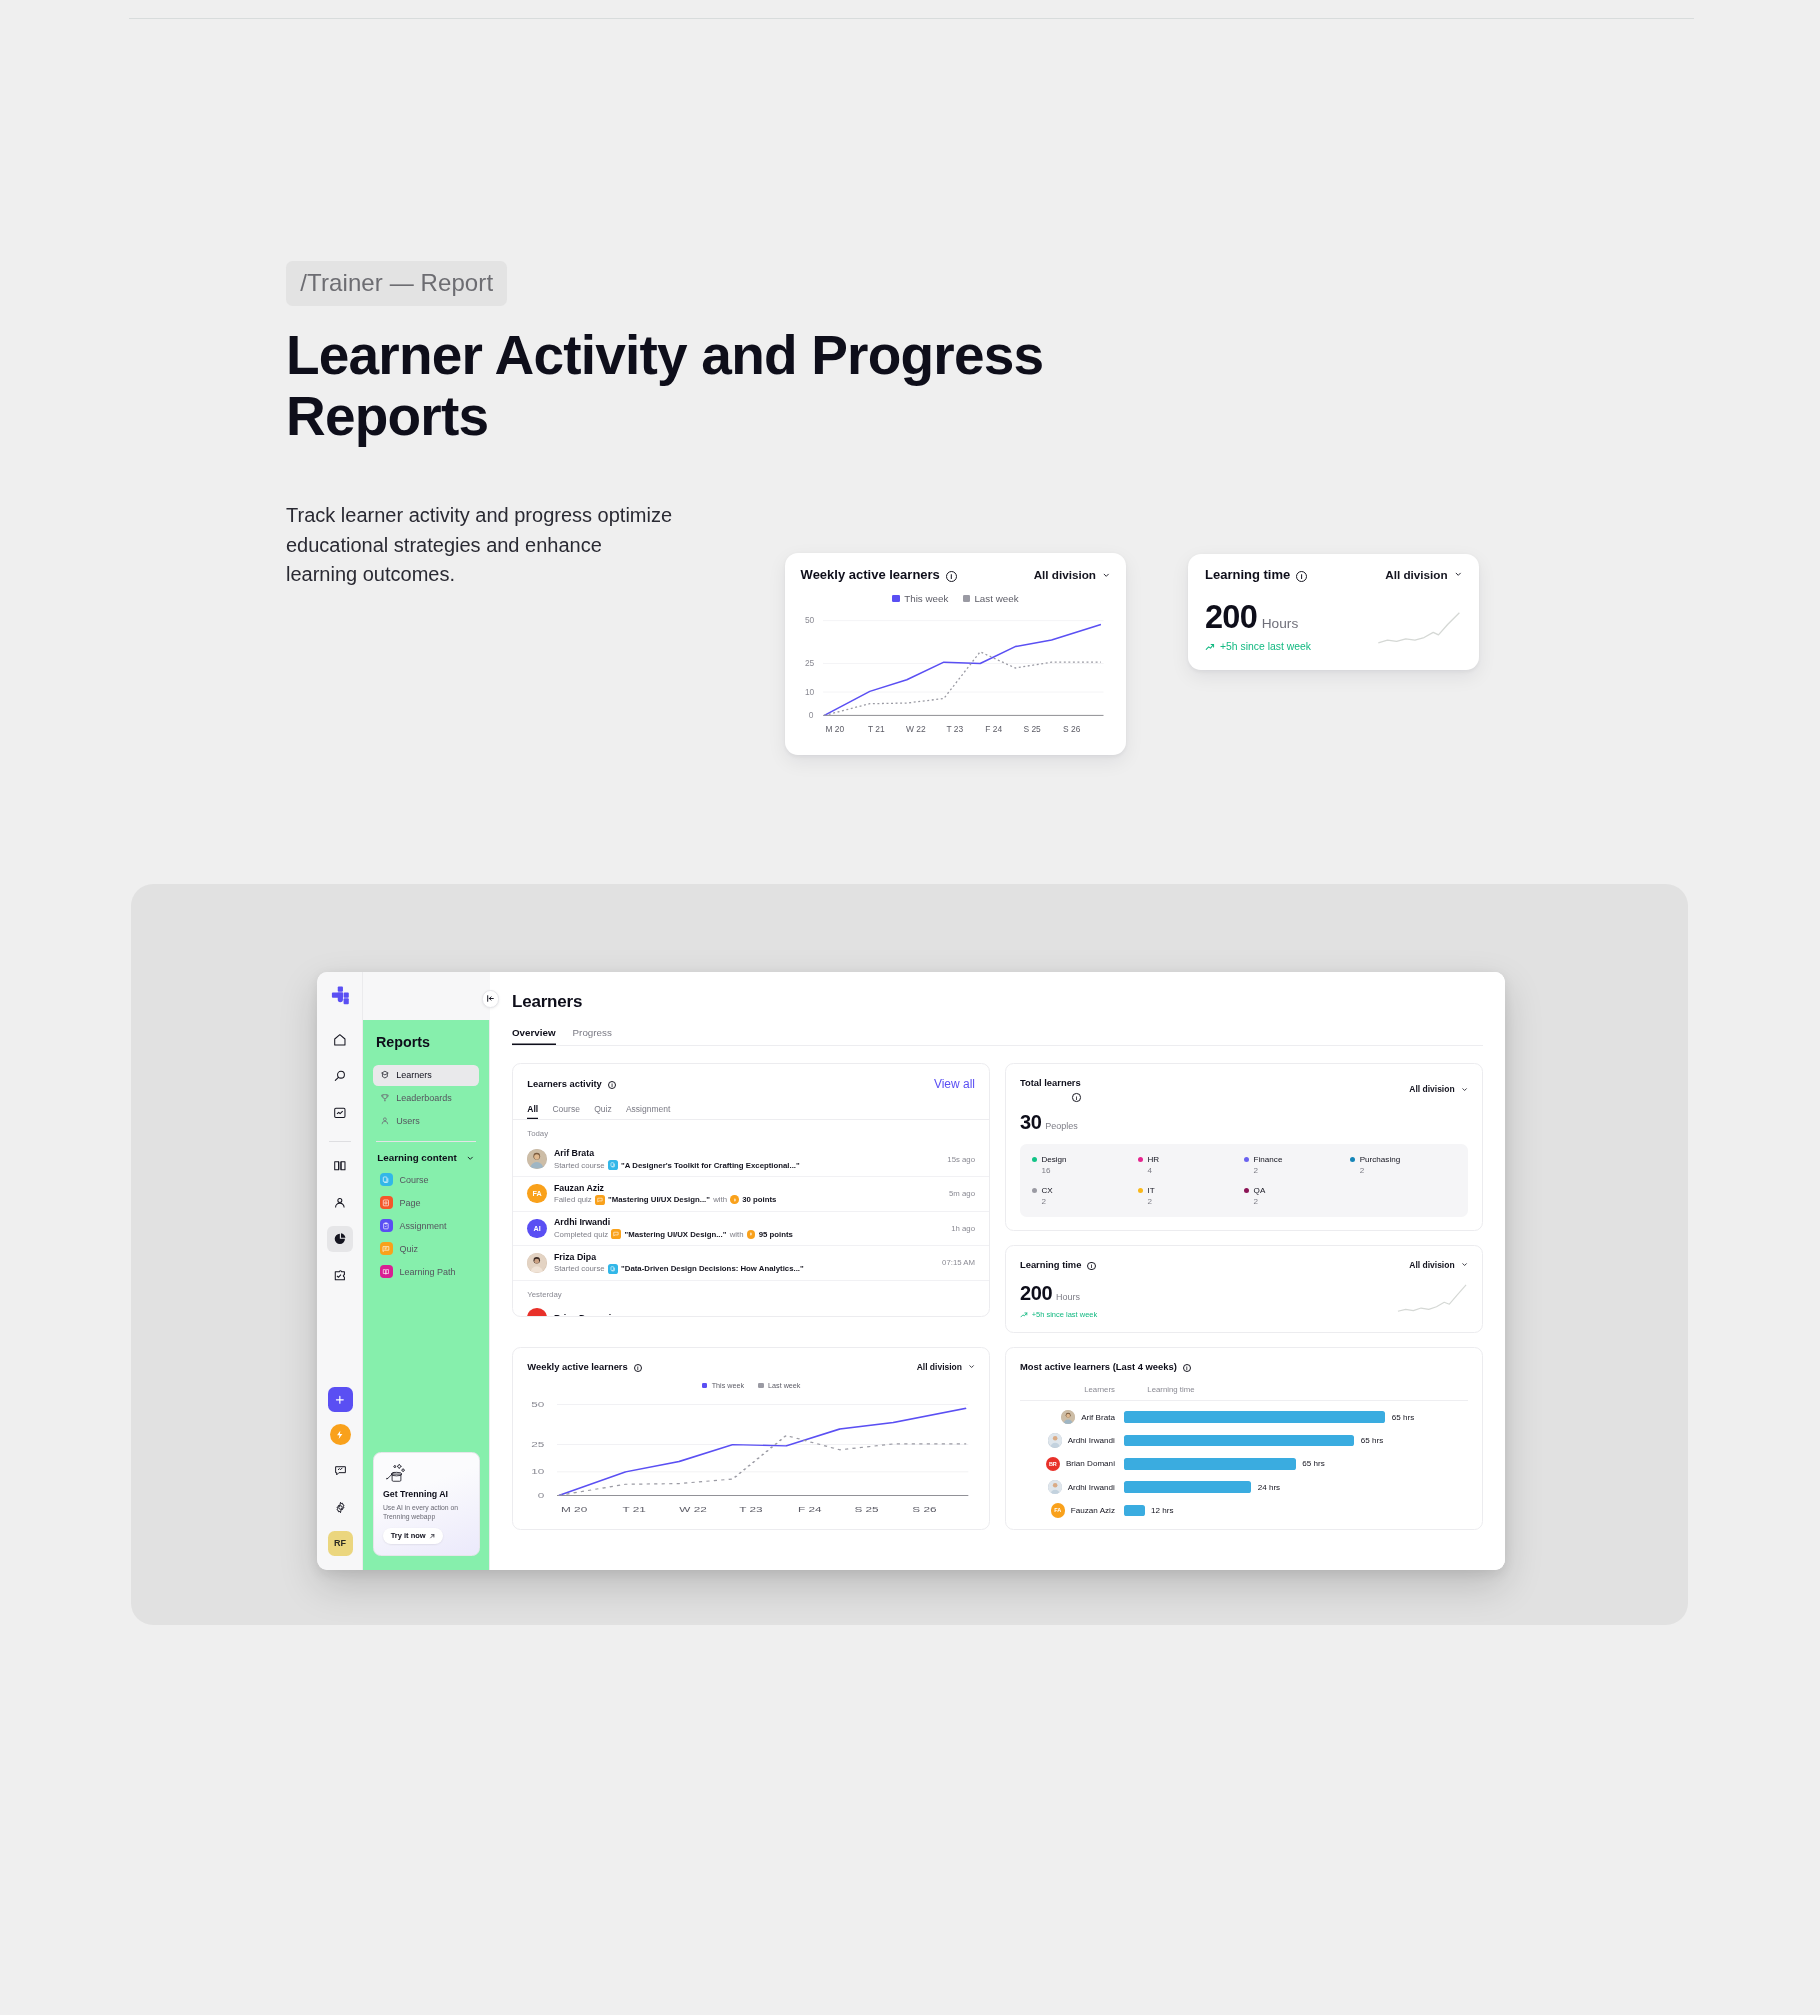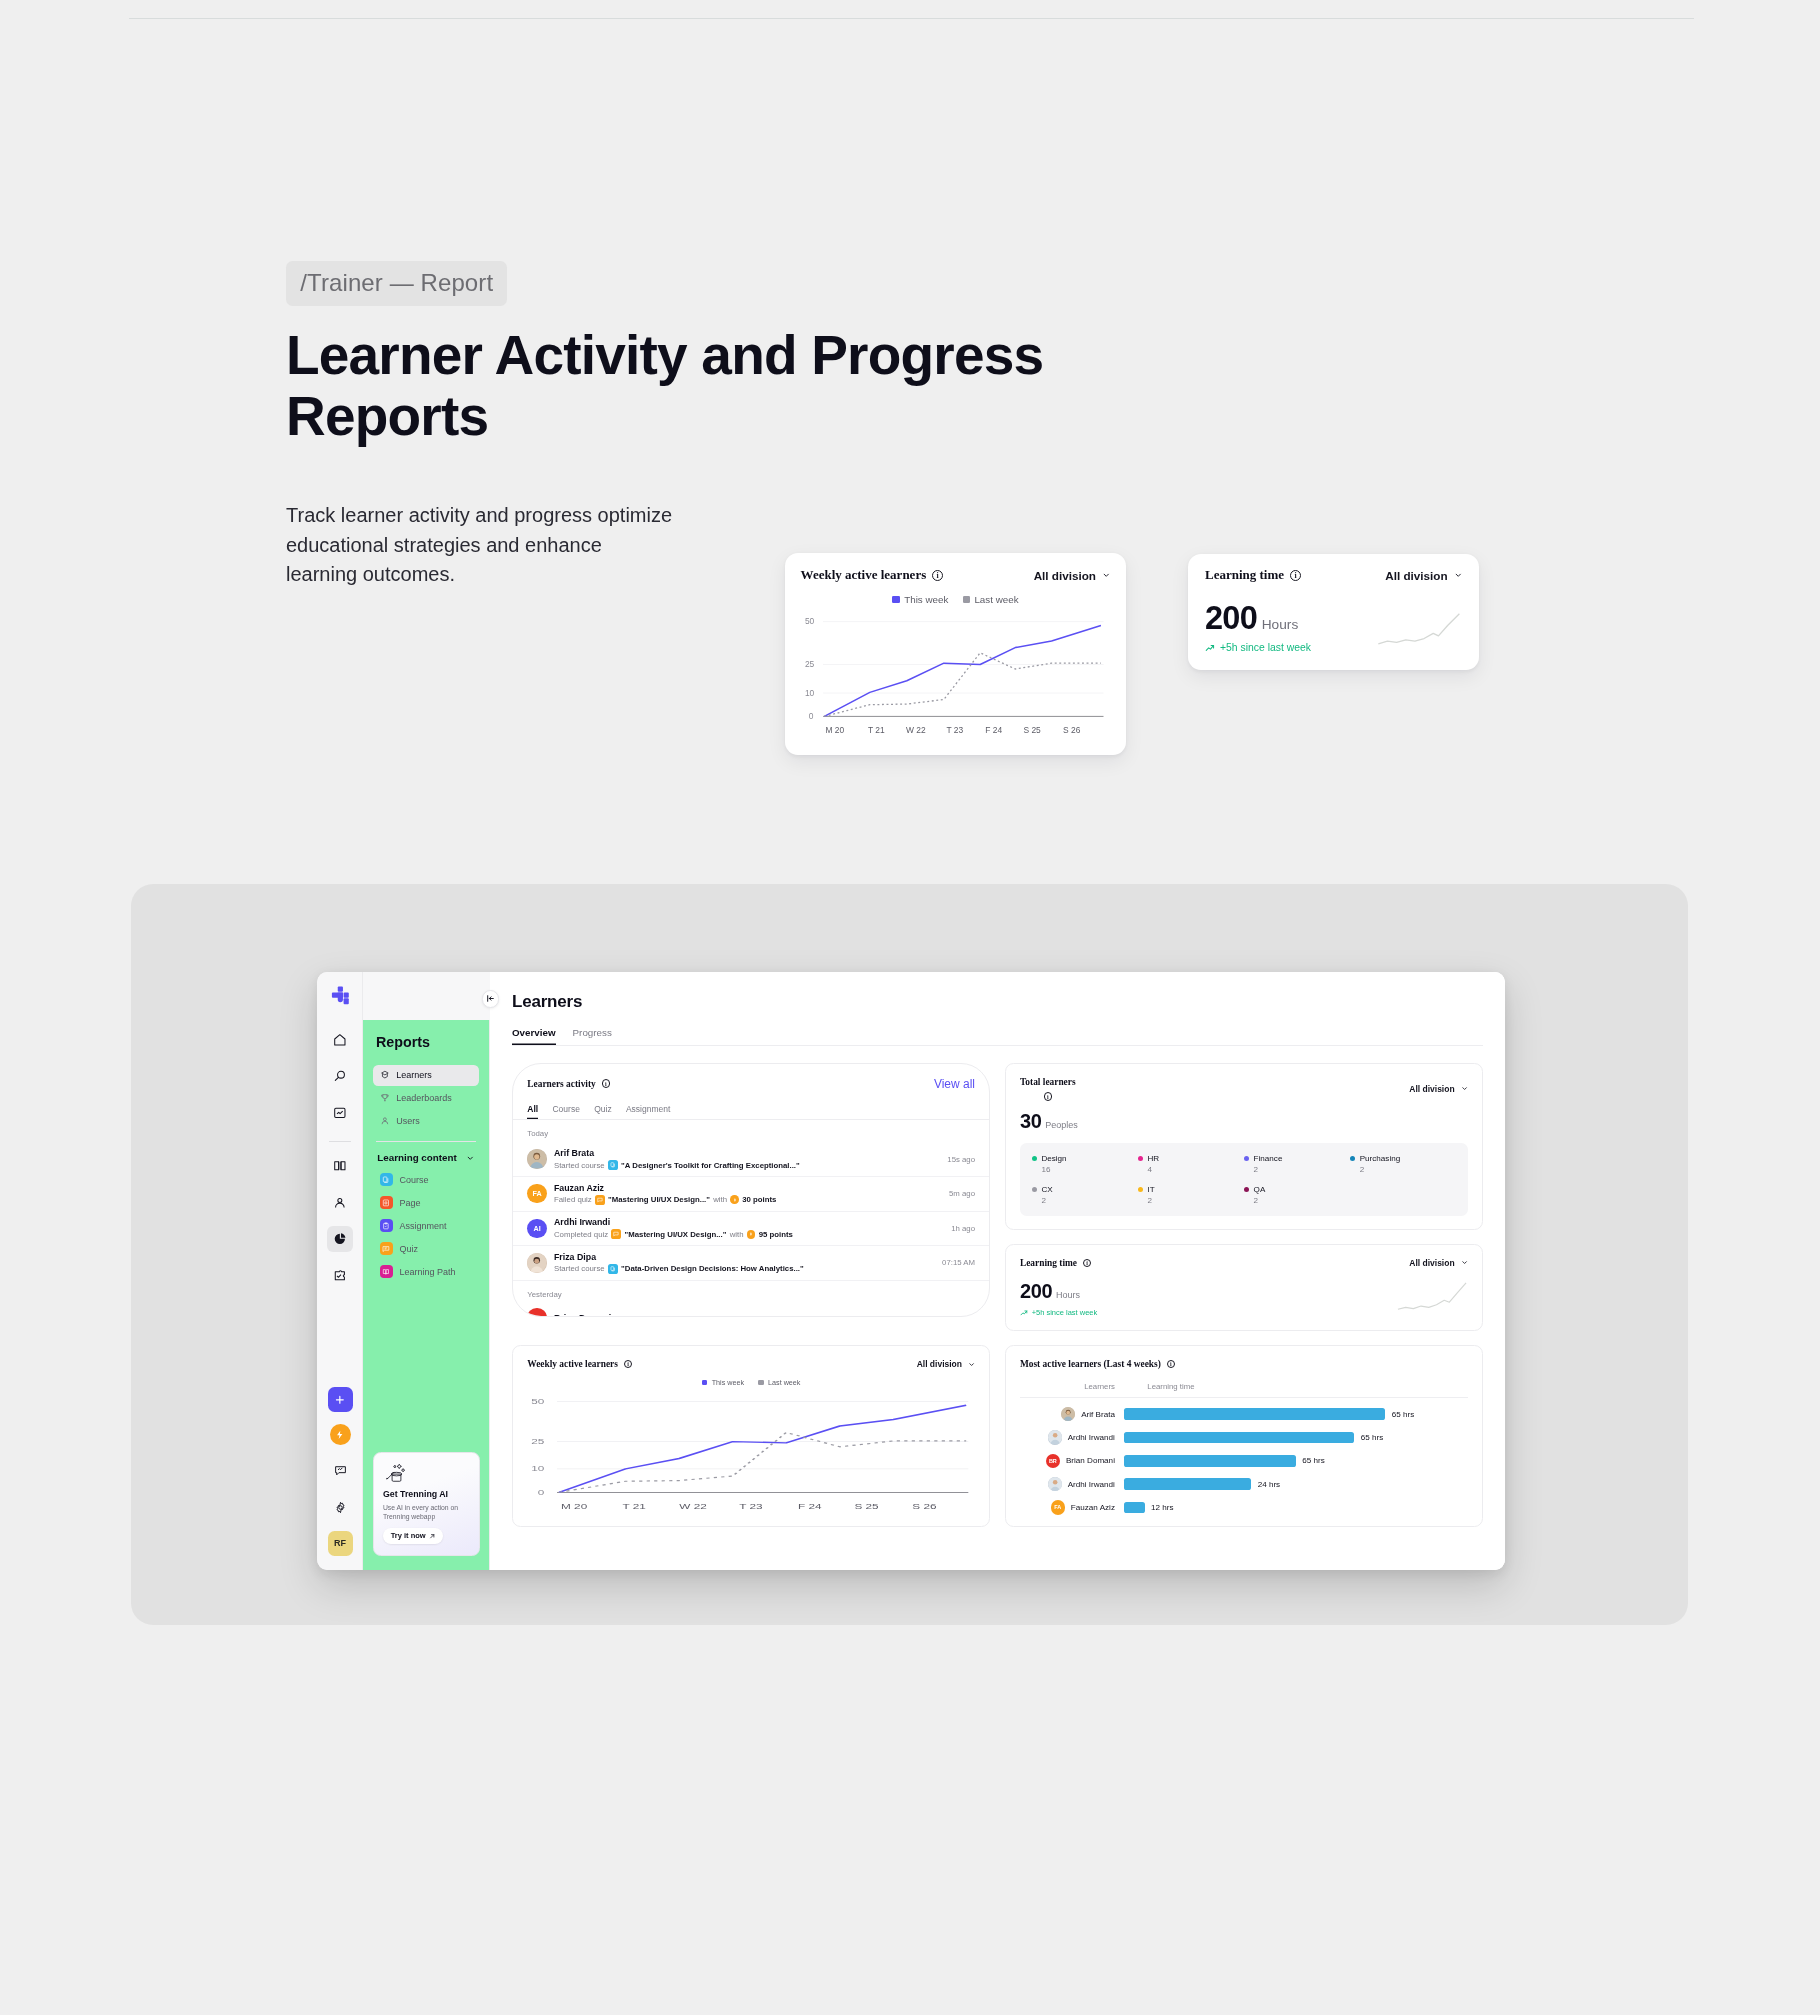--- a/index.html
+++ b/index.html
@@ -35,22 +35,22 @@
 
   
   .card {
     background: #fff; border-radius: 13px;
     box-shadow: 0 6.5px 19.5px rgba(20,20,40,.07), 0 1.3px 3.9px rgba(20,20,40,.05);
   }
   .card-head {
     display: flex; align-items: center; justify-content: space-between;
   }
   .card-title {
-    display: flex; align-items: center; gap: 5.9px;
-    font-weight: 700; color: #0e0e1a; font-family: Liberation Serif, serif;
+    display: flex; align-items: flex-end; gap: 5.9px;
+    font-weight: 700; color: #0e0e1a;
   }
   .info-ic {
     display: inline-flex; align-items: center; justify-content: center;
     border: 1px solid #1a1a24; border-radius: 50%;
     font-weight: 700; color: #1a1a24; flex: none;
   }
   .division {
     display: flex; align-items: center; gap: 5.9px;
     font-weight: 700; color: #14141f;
   }
@@ -166,21 +166,21 @@
   .main-title { font-size: 17px; font-weight: 700; color: #0e0e1a; letter-spacing: -0.2px; }
   .tabs { display: flex; gap: 17px; margin-top: 15.6px; border-bottom: 0.7px solid #ededf0; }
   .tab { font-size: 9.8px; color: #7a7a84; padding-bottom: 6.5px; }
   .tab.active { color: #0e0e1a; font-weight: 700; box-shadow: inset 0 -1.6px 0 #0e0e1a; }
   .main-body { flex: 1; background: #fff; padding: 17px 22px; display: grid;
     grid-template-columns: 1fr 1fr; grid-template-rows: auto auto; gap: 14.3px; align-content: start; }
 
   .sub-card { border: 0.7px solid #ececef; border-radius: 8.5px; background: #fff; }
 
   
-  #actCard { padding: 13px 0 0 0; overflow: hidden; max-height: 254px; border-radius: 29px; }
+  #actCard { padding: 13px 0 0 0; overflow: hidden; max-height: 254px; }
   #actCard .pad { padding: 0 14.3px; }
   #actCard .card-title { font-size: 9.4px; }
   #actCard .info-ic { width: 8.5px; height: 8.5px; font-size: 5.9px; }
   .view-all { font-size: 12px; color: #5a4ff3; }
   .sub-tabs { display: flex; gap: 14.3px; margin: 13px 0 0 0; border-bottom: 0.7px solid #ededf0; padding: 0 14.3px; }
   .sub-tab { font-size: 8.5px; color: #7a7a84; padding-bottom: 5.9px; }
   .sub-tab.active { color: #0e0e1a; font-weight: 700; box-shadow: inset 0 -1.3px 0 #0e0e1a; }
   .day-label { font-size: 7.8px; color: #8a8a93; padding: 9px 14.3px 3.9px 14.3px; }
   .act-row { display: flex; align-items: center; gap: 7.2px; padding: 5.9px 14.3px; border-bottom: 0.7px solid #f1f1f4; }
   .av { width: 19.5px; height: 19.5px; border-radius: 50%; flex: none;

